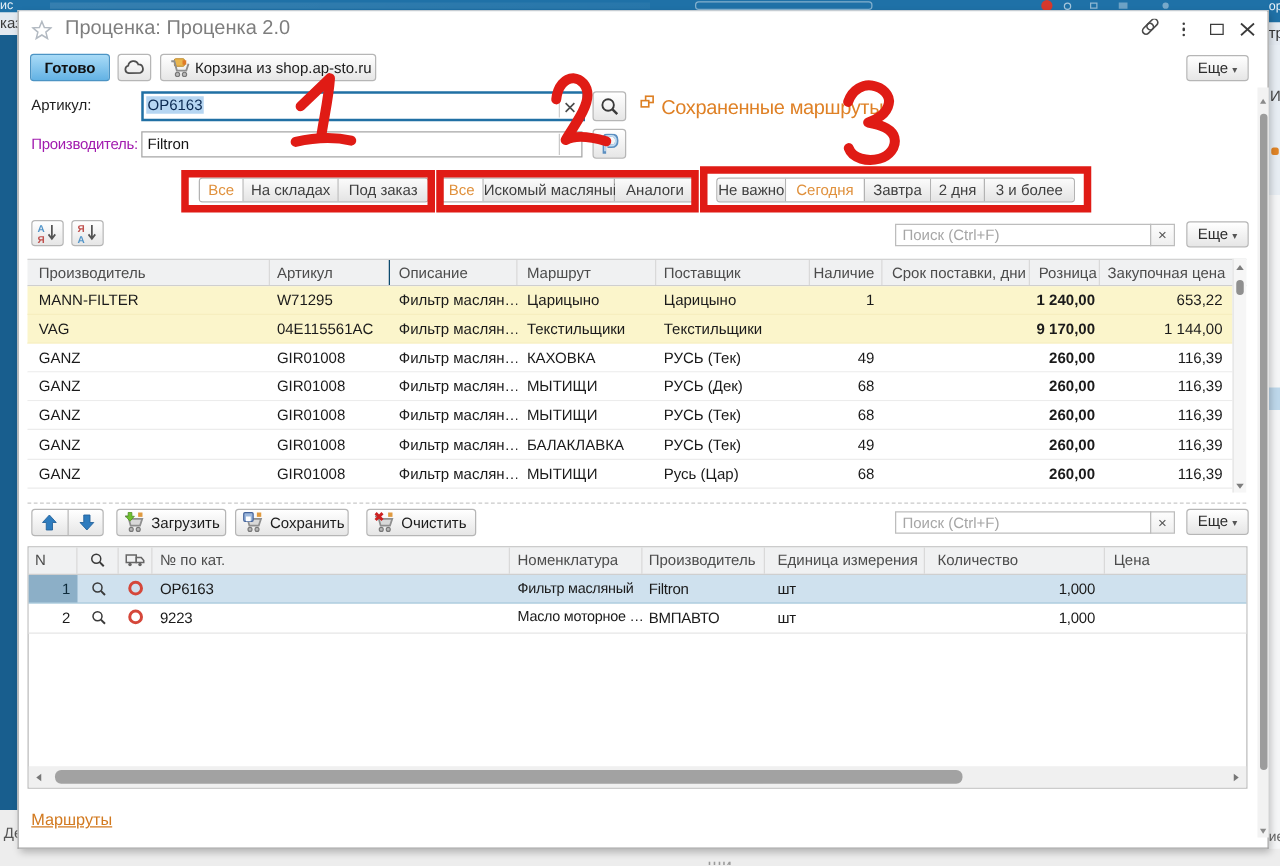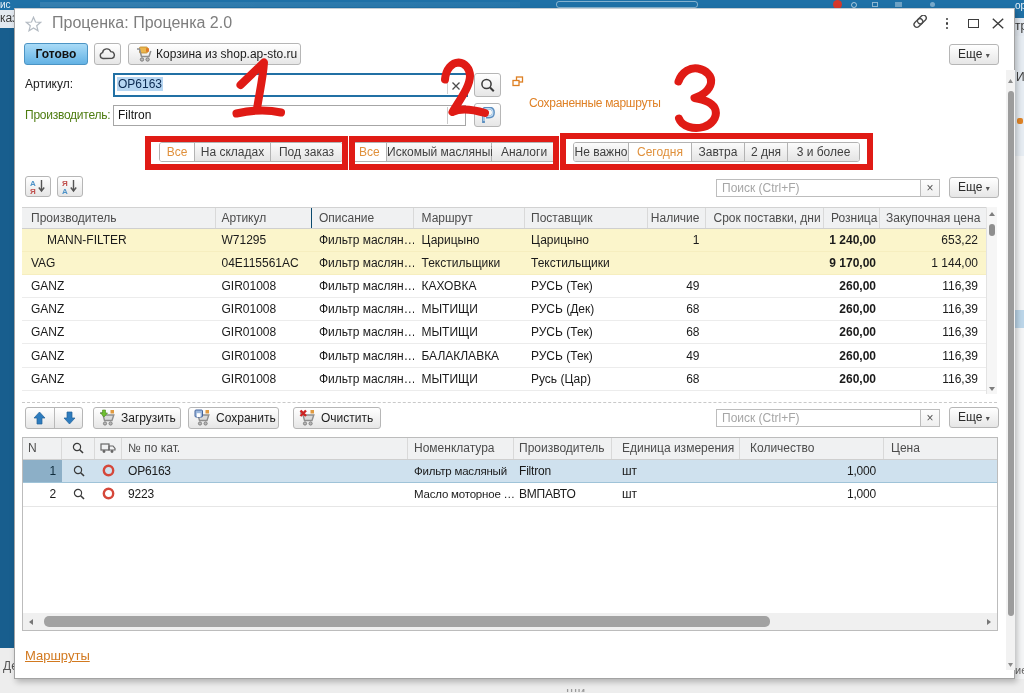--- a/index.html
+++ b/index.html
@@ -85,23 +85,23 @@
 </svg>
 <div class="btn" style="left:474px;top:73px;width:27px;height:24px"></div>
 <svg class="a" style="left:480px;top:78px" width="16" height="15" viewBox="0 0 16 15">
  <circle cx="6.5" cy="6" r="4.6" fill="none" stroke="#3a3a3a" stroke-width="1.5"></circle>
  <path d="M10 9.5 L13.8 13.3" stroke="#3a3a3a" stroke-width="2"></path>
 </svg>
 <svg class="a" style="left:512px;top:76px" width="12" height="11" viewBox="0 0 12 11">
  <rect x="4.5" y="1" width="6" height="5" fill="none" stroke="#dd7f22" stroke-width="1.3"></rect>
  <rect x="1" y="4.5" width="6" height="5" fill="#fff" stroke="#dd7f22" stroke-width="1.3"></rect>
 </svg>
-<div class="a" style="left:529px;top:96px;color:#df8126;font-size:12px;letter-spacing:-0.3px">Сохраненные маршруты</div>
-
-<div class="a" style="left:25px;top:108px;color:#4d7c0f;letter-spacing:-0.25px">Производитель:</div>
+<div class="a" style="left:529px;top:78px;color:#df8126;font-size:16px;letter-spacing:-0.3px">Сохраненные маршруты</div>
+
+<div class="a" style="left:25px;top:108px;color:#a21caf;letter-spacing:-0.25px">Производитель:</div>
 <div class="a" style="left:113px;top:105px;width:353px;height:21px;background:#fff;border:1px solid #a6a6a6"></div>
 <div class="a" style="left:118px;top:108px;color:#141414">Filtron</div>
 <div class="a" style="left:447px;top:107px;width:1px;height:17px;background:#c9c9c9"></div>
 <div class="btn" style="left:474px;top:103px;width:27px;height:24px"></div>
 <svg class="a" style="left:481px;top:107px" width="14" height="17" viewBox="0 0 14 17">
  <path d="M2.5 16 L2.5 3 Q2.5 1 5.5 1 L8 1 Q12.5 1 12.5 5.5 Q12.5 10 8 10 L5 10" fill="none" stroke="#5c8fc0" stroke-width="2.8"></path>
  <path d="M3 14 L3 3 Q3 1.6 5.5 1.6 L8 1.6 Q11.8 1.6 11.8 5.5 Q11.8 9.4 8 9.4 L5 9.4" fill="none" stroke="#c3dcf2" stroke-width="1.4"></path>
 </svg>
 
 <div class="seg" style="left:159px;top:142px">
@@ -145,21 +145,21 @@
  <div class="hcell" style="left:290px;width:101.5px;padding-left:7px;border-right:1px solid #d9d9d9">Описание</div>
  <div class="hcell" style="left:391.5px;width:111.5px;padding-left:8px;border-right:1px solid #d9d9d9">Маршрут</div>
  <div class="hcell" style="left:503px;width:123px;padding-left:6px;border-right:1px solid #d9d9d9">Поставщик</div>
  <div class="hcell" style="left:626px;width:57.5px;padding-right:5px;text-align:right;border-right:1px solid #d9d9d9">Наличие</div>
  <div class="hcell" style="left:683.5px;width:118.5px;padding-left:8px;border-right:1px solid #d9d9d9">Срок поставки, дни</div>
  <div class="hcell" style="left:802px;width:56px;padding-left:7px;border-right:1px solid #d9d9d9">Розница</div>
  <div class="hcell" style="left:858px;width:106px;padding-left:6px">Закупочная цена</div>
 </div>
 <div class="a" id="t1body" style="left:22px;top:228.5px;width:964px;height:164px">
     <div class="a" style="left:0;top:0.0px;width:964px;height:23.2px;background:#fbf5cb;border-bottom:1px solid #f6eebf">
-      <div class="cell" style="left:0px;width:193.5px;padding-left:25px;">MANN-FILTER</div>
+      <div class="cell" style="left:0px;width:193.5px;padding-left:9px;">MANN-FILTER</div>
       <div class="cell" style="left:193.5px;width:96.5px;padding-left:6px;">W71295</div>
       <div class="cell" style="left:290px;width:101.5px;padding-left:7px;">Фильтр маслян…</div>
       <div class="cell" style="left:391.5px;width:111.5px;padding-left:8px;">Царицыно</div>
       <div class="cell" style="left:503px;width:123px;padding-left:6px;">Царицыно</div>
       <div class="cell" style="left:626px;width:57.5px;padding-right:6px;text-align:right;">1</div>
       <div class="cell" style="left:683.5px;width:118.5px;padding-left:8px;"></div>
       <div class="cell" style="left:802px;width:56px;padding-right:4px;text-align:right;font-weight:bold;">1 240,00</div>
       <div class="cell" style="left:858px;width:106px;padding-right:8px;text-align:right;">653,22</div>
     </div>
     <div class="a" style="left:0;top:23.2px;width:964px;height:23.2px;background:#fbf5cb;border-bottom:1px solid #f6eebf">

